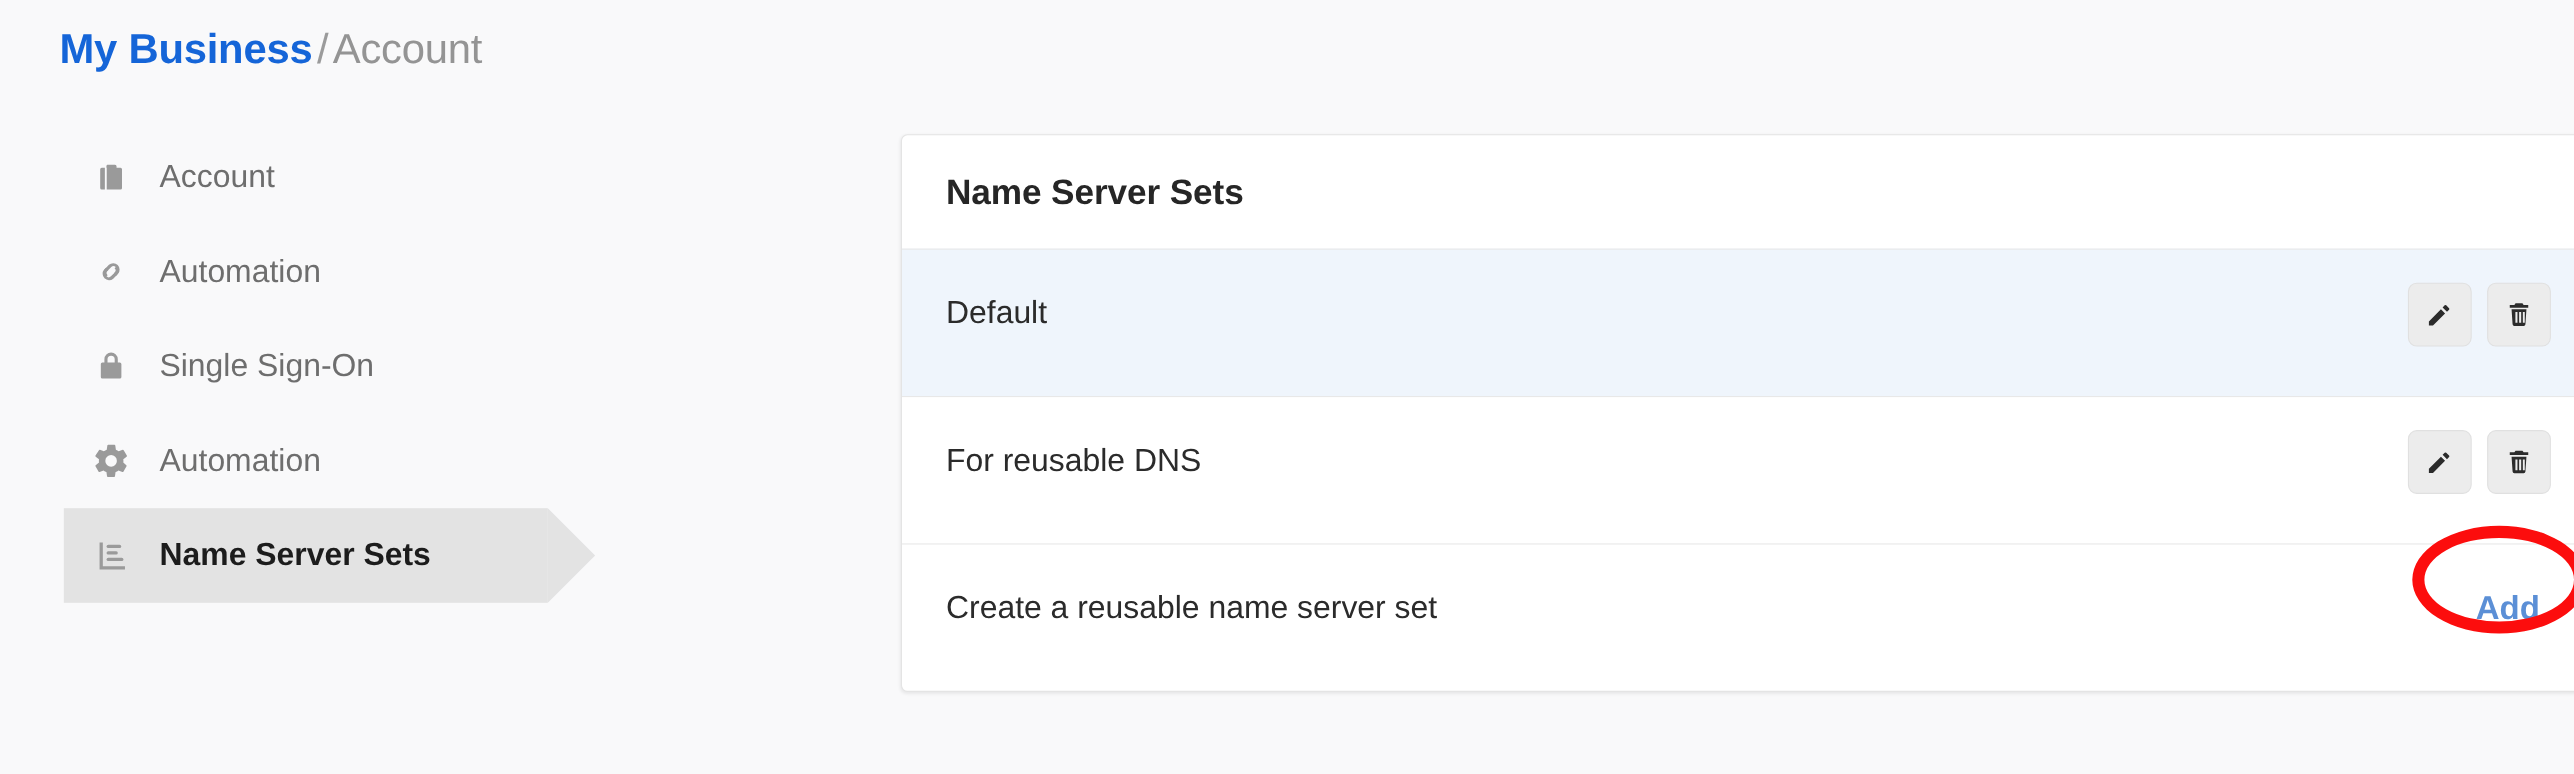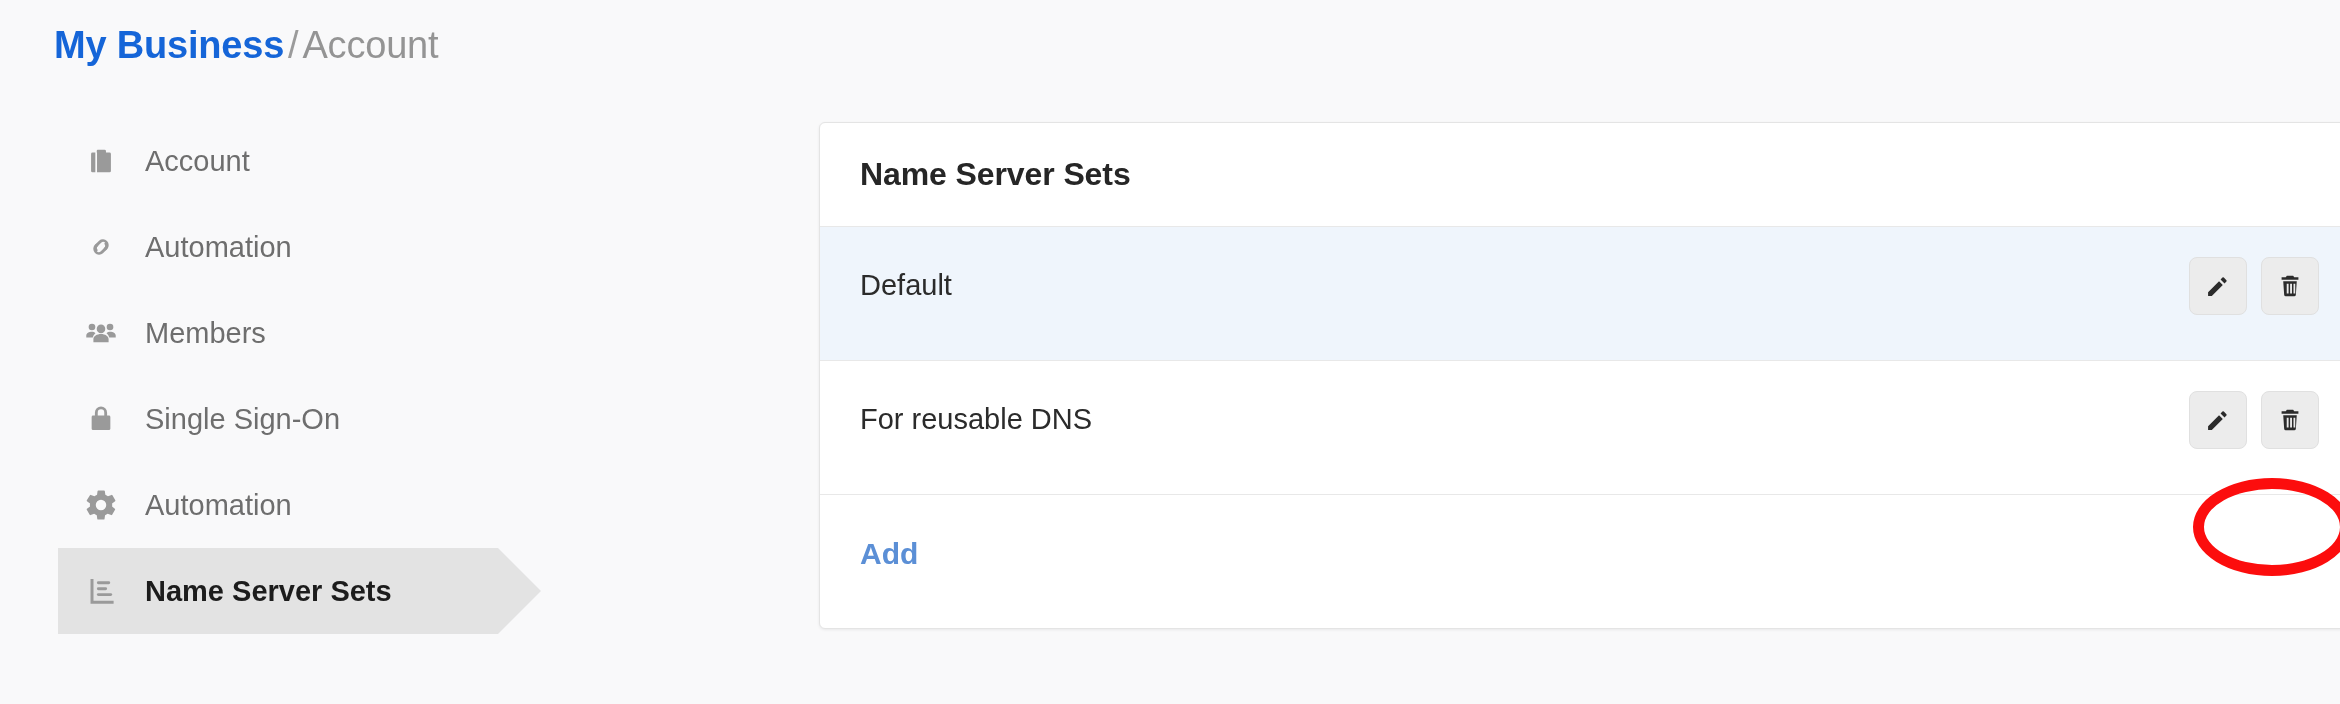--- a/index.html
+++ b/index.html
@@ -228,33 +228,20 @@
       <span class="nav-icon">
         <svg width="36" height="36" viewBox="0 0 24 24">
             <path d="M10.6 13.4a1 1 0 0 1 0-1.4l.7-.7a1 1 0 0 1 1.4 1.4l-.7.7a1 1 0 0 1-1.4 0z" fill="none"></path>
             <path d="M8.5 15.5a3.9 3.9 0 0 1 0-5.5l2.2-2.2a3.9 3.9 0 0 1 5.5 5.5l-1.1 1.1-1.4-1.4 1.1-1.1a1.9 1.9 0 1 0-2.7-2.7L9.9 11.4a1.9 1.9 0 0 0 0 2.7l-1.4 1.4z"></path>
             <path d="M15.5 8.5a3.9 3.9 0 0 1 0 5.5l-2.2 2.2a3.9 3.9 0 0 1-5.5-5.5l1.1-1.1 1.4 1.4-1.1 1.1a1.9 1.9 0 1 0 2.7 2.7l2.2-2.2a1.9 1.9 0 0 0 0-2.7l1.4-1.4z"></path>
           </svg>
       </span>
       <span class="nav-label">Automation</span>
     </div>
 
-    <div class="nav-item">
-      <span class="nav-icon">
-        <svg width="38" height="38" viewBox="0 0 24 24">
-            <circle cx="6.3" cy="8.2" r="2.1"></circle>
-            <circle cx="17.7" cy="8.2" r="2.1"></circle>
-            <circle cx="12" cy="9.4" r="2.7"></circle>
-            <path d="M6.3 11.2c-1.9 0-3.6 1-3.6 2.4v1.3h4.1c.2-1.1.8-2.1 1.7-2.8-.6-.6-1.4-.9-2.2-.9z"></path>
-            <path d="M17.7 11.2c-.8 0-1.6.3-2.2.9.9.7 1.5 1.7 1.7 2.8h4.1v-1.3c0-1.4-1.7-2.4-3.6-2.4z"></path>
-            <path d="M12 12.6c-2.6 0-4.8 1.4-4.8 3.2v2.1h9.6v-2.1c0-1.8-2.2-3.2-4.8-3.2z"></path>
-          </svg>
-      </span>
-      <span class="nav-label">Members</span>
-    </div>
 
     <div class="nav-item">
       <span class="nav-icon">
         <svg width="34" height="34" viewBox="0 0 24 24">
             <path d="M12 3.2a4.3 4.3 0 0 0-4.3 4.3v2.1H6.4a1 1 0 0 0-1 1v8.2a1 1 0 0 0 1 1h11.2a1 1 0 0 0 1-1v-8.2a1 1 0 0 0-1-1h-1.3V7.5A4.3 4.3 0 0 0 12 3.2zm0 2a2.3 2.3 0 0 1 2.3 2.3v2.1H9.7V7.5A2.3 2.3 0 0 1 12 5.2z"></path>
           </svg>
       </span>
       <span class="nav-label">Single Sign-On</span>
     </div>
 
@@ -323,20 +310,21 @@
           <span>
             <svg width="28" height="28" viewBox="0 0 24 24">
                 <path d="M9.3 3.2h5.4l.9 1.3h3.6v2.1H4.8V4.5h3.6l.9-1.3zM6.2 7.9h11.6l-.8 11.6a1.4 1.4 0 0 1-1.4 1.3H8.4a1.4 1.4 0 0 1-1.4-1.3L6.2 7.9zm3 2.1v8.4h1.6V10H9.2zm2.9 0v8.4h1.6V10h-1.6zm2.9 0v8.4h1.5V10h-1.5z"></path>
               </svg>
           </span>
         </span>
       </span>
     </div>
 
     <div class="row">
+      <span class="row-label">Create a reusable name server set</span>
       <span class="add-link">Add</span>
     </div>
 
   </section>
 
   <div class="annot-ellipse"></div>
 
 </div>
 
 </body></html>

